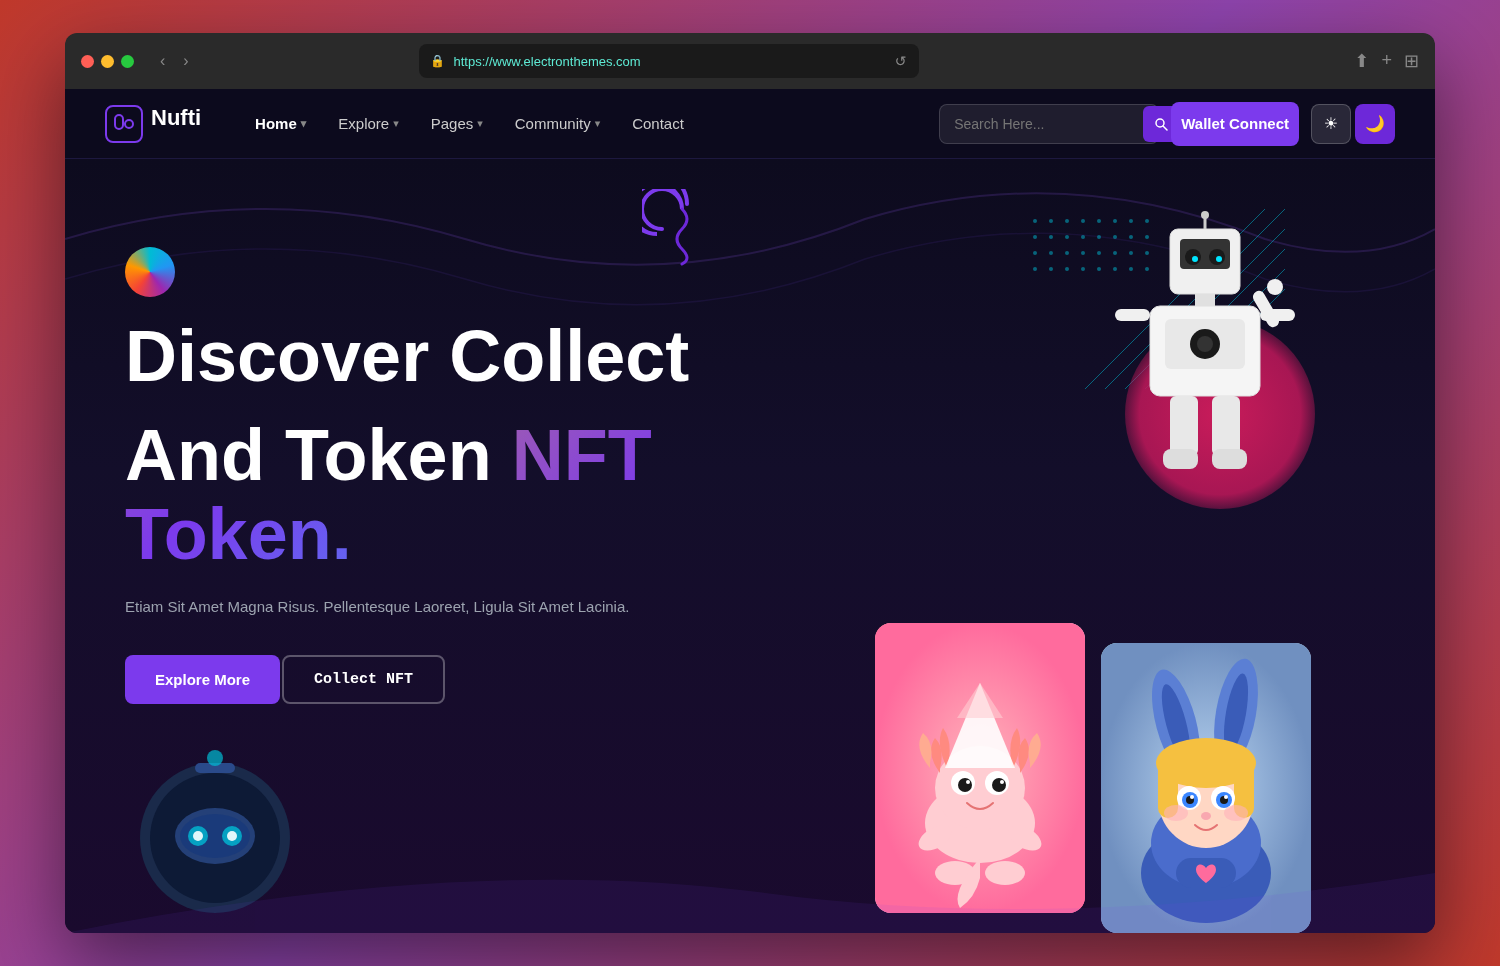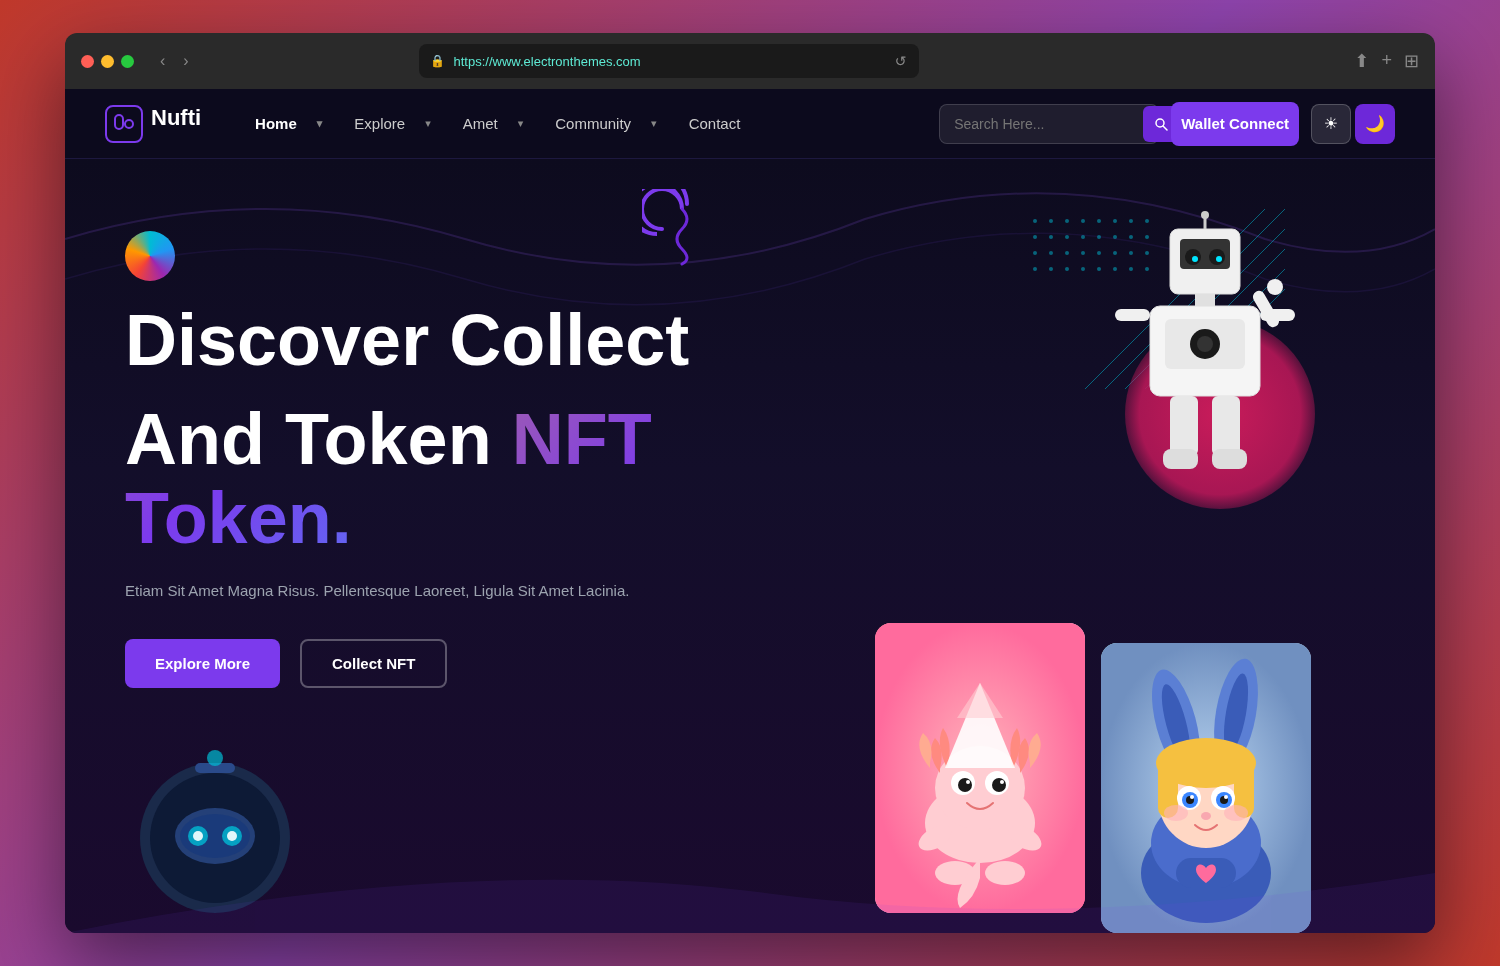--- a/index.html
+++ b/index.html
@@ -136,21 +136,21 @@
       align-items: center;
       gap: 4px;
     }
     .nav-item {
       color: #ccc;
       font-size: 15px;
       padding: 8px 14px;
       cursor: pointer;
       display: flex;
       align-items: center;
-      gap: 20px;
+      gap: 4px;
       border-radius: 6px;
       transition: color 0.2s;
     }
     .nav-item.active { color: #fff; font-weight: 600; }
     .nav-chevron { font-size: 11px; color: #888; }
 
     .nav-right {
       margin-left: auto;
       display: flex;
       align-items: center;
@@ -261,21 +261,21 @@
     .dot {
       width: 4px;
       height: 4px;
       background: #00bcd4;
       border-radius: 50%;
     }
 
     
     .hero-content {
       position: absolute;
-      top: 72px;
+      top: 88px;
       left: 60px;
       max-width: 700px;
     }
 
     .hero-orb {
       width: 50px;
       height: 50px;
       border-radius: 50%;
       background: conic-gradient(#00bcd4, #2196f3, #9c27b0, #f44336, #ff9800, #00bcd4);
       margin-bottom: 20px;
@@ -305,21 +305,21 @@
 
     .hero-description {
       color: #9ca3af;
       font-size: 15px;
       line-height: 1.6;
       margin-bottom: 36px;
     }
 
     .hero-buttons {
       display: flex;
-      gap: 20px;
+      gap: 2px;
     }
 
     .btn-explore {
       background: #7c3aed;
       color: #fff;
       border: none;
       border-radius: 8px;
       padding: 14px 30px;
       font-size: 15px;
       font-weight: 600;
@@ -328,20 +328,21 @@
 
     .btn-collect {
       background: transparent;
       color: #fff;
       border: 2px solid rgba(255,255,255,0.3);
       border-radius: 8px;
       padding: 14px 30px;
       font-size: 15px;
       font-weight: 600;
       cursor: pointer;
+      font-family: Liberation Mono, monospace;
     }
 
     
     .nft-cards-area {
       position: absolute;
       bottom: 0;
       right: 60px;
       width: 500px;
       height: 340px;
       display: flex;
@@ -409,21 +410,21 @@
       <div class="nav-links">
         <div class="nav-item active">
           <span>Home</span>
           <span class="nav-chevron">▾</span>
         </div>
         <div class="nav-item">
           <span>Explore</span>
           <span class="nav-chevron">▾</span>
         </div>
         <div class="nav-item">
-          <span>Amet</span>
+          <span>Pages</span>
           <span class="nav-chevron">▾</span>
         </div>
         <div class="nav-item">
           <span>Community</span>
           <span class="nav-chevron">▾</span>
         </div>
         <div class="nav-item">
           <span>Contact</span>
         </div>
       </div>

